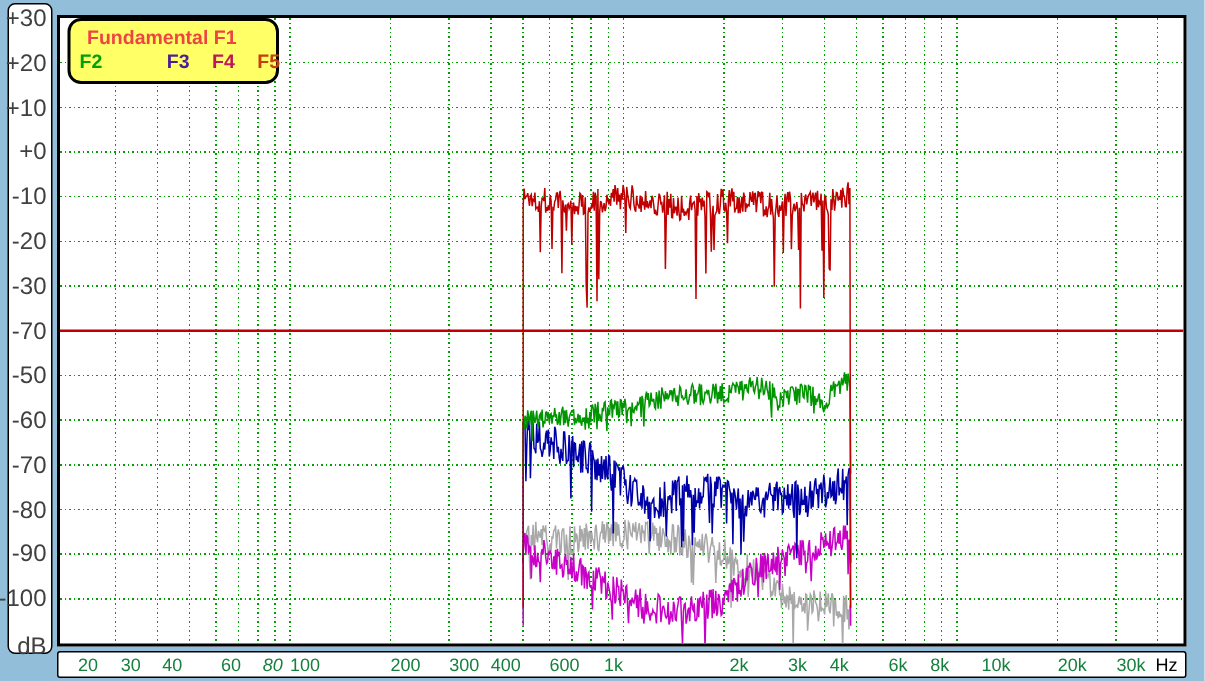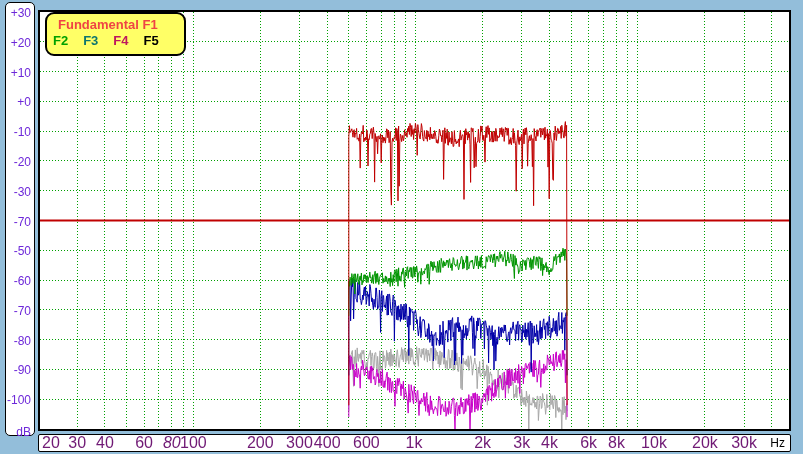--- a/index.html
+++ b/index.html
@@ -9,35 +9,35 @@
     width:803px;height:454px;
     overflow:hidden;
   }
   #y-strip{
     position:absolute;left:5px;top:2px;width:30px;height:434px;
     background:#fff;border:1px solid #000;border-radius:5px;
     box-sizing:border-box;
   }
   .ytick{
     position:absolute;right:3px;transform:translateY(-50%);
-    font-size:12px;color:#6d28d9;white-space:nowrap;
+    font-size:16px;color:#404040;white-space:nowrap;
   }
   #plot{
     position:absolute;left:38px;top:10px;width:753px;height:421px;
     background:#fff;border:2px solid #000;box-sizing:border-box;
   }
   #plot svg{display:block;}
   #x-strip{
     position:absolute;left:38px;top:434px;width:753px;height:18px;
     background:#fff;border:1px solid #000;border-radius:2px;
     box-sizing:border-box;
   }
   .xtick{
     position:absolute;top:1px;transform:translateX(-50%);
-    font-size:16px;line-height:14px;color:#701a75;white-space:nowrap;
+    font-size:12px;line-height:14px;color:#15803d;white-space:nowrap;margin-left:10px;
   }
   .xtick.edge{transform:none;}
   #x-unit{
     position:absolute;right:5px;top:1px;font-size:12px;line-height:14px;color:#000;
   }
   #legend{
     position:absolute;left:45px;top:12px;width:141px;height:44px;
     border:2px solid #000;border-radius:9px;box-sizing:border-box;
     z-index:5;padding:1px 0 0 0;
   }
@@ -132,34 +132,34 @@
   <div class="xtick edge" style="left: 3px;">20</div>
       <div class="xtick" style="left: 38.1451px;">30</div>
       <div class="xtick" style="left: 65.919px;">40</div>
       <div class="xtick" style="left: 105.064px;">60</div>
       <div class="xtick" style="left: 132.838px; font-style: italic;">80</div>
       <div class="xtick" style="left: 154.381px;">100</div>
       <div class="xtick" style="left: 221.3px;">200</div>
       <div class="xtick" style="left: 260.445px;">300</div>
       <div class="xtick" style="left: 288.219px;">400</div>
       <div class="xtick" style="left: 327.364px;">600</div>
-      <div class="xtick" style="left: 375px;">1k</div>
+      <div class="xtick" style="left: 360px;">1k</div>
       <div class="xtick" style="left: 443.6px;">2k</div>
       <div class="xtick" style="left: 482.745px;">3k</div>
       <div class="xtick" style="left: 510.519px;">4k</div>
       <div class="xtick" style="left: 549.664px;">6k</div>
       <div class="xtick" style="left: 577.438px;">8k</div>
       <div class="xtick" style="left: 615px;">10k</div>
       <div class="xtick" style="left: 665.9px;">20k</div>
       <div class="xtick" style="left: 705.045px;">30k</div>
     </div>
 
   <div id="legend" style="background: rgb(255, 255, 102); border-color: rgb(0, 0, 0);">
     <div id="legend-title" style="color: #ef4444;">Fundamental F1</div>
     <div id="legend-row">
         <span style="color: rgb(0, 160, 0);">F2</span>
-        <span style="color: #0f766e;">F3</span>
+        <span style="color: #4c1d95; margin-left: 28px;">F3</span>
         <span style="color: #be185d;">F4</span>
-        <span style="color: #000000;">F5</span>
+        <span style="color: #c2410c;">F5</span>
       </div>
   </div>
 
 </div>
 
 </body></html>

